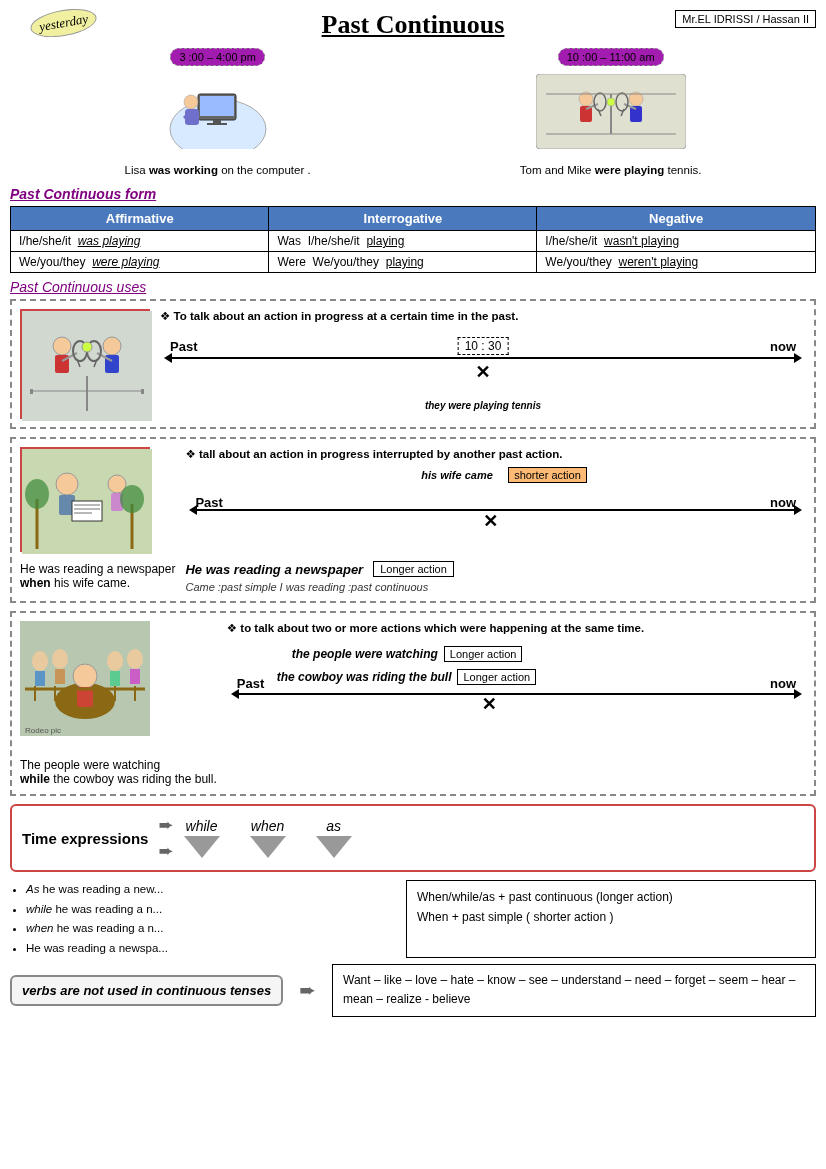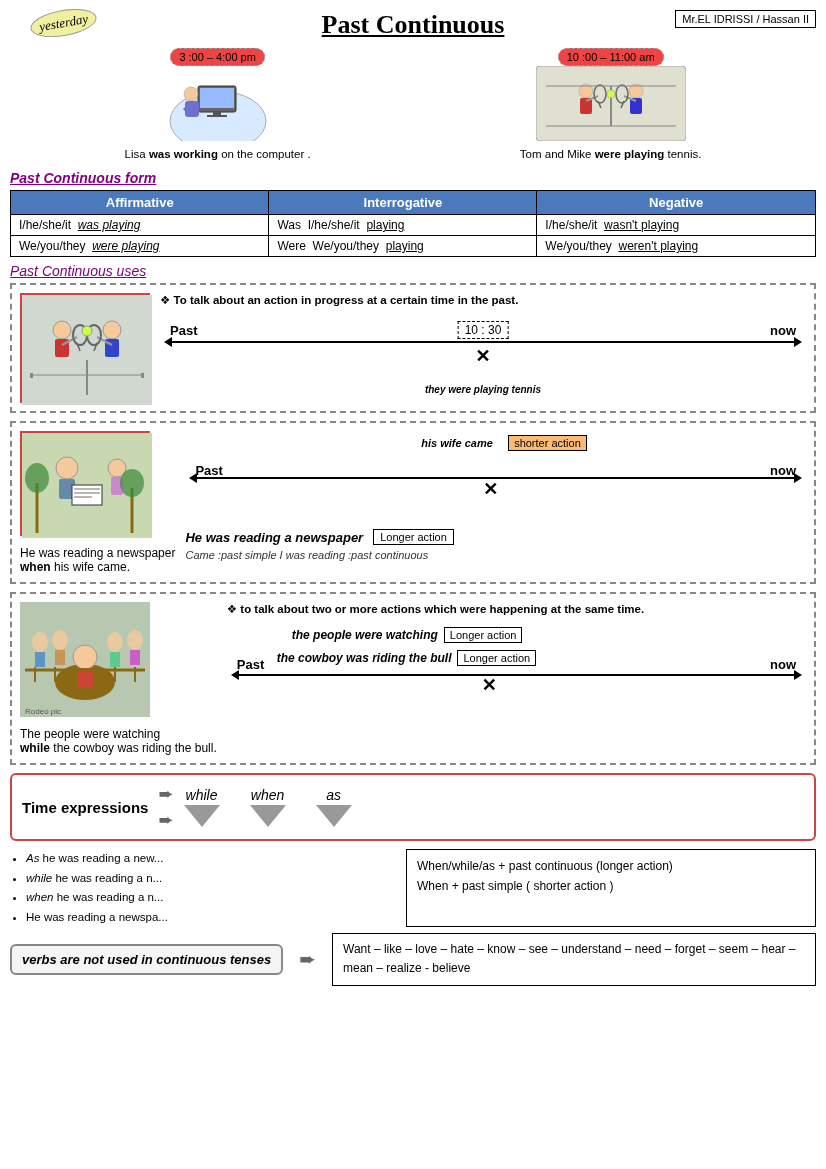--- a/index.html
+++ b/index.html
@@ -53,31 +53,31 @@
       justify-content: space-around;
       align-items: flex-end;
       margin-bottom: 10px;
       padding: 0 10px;
     }
     .intro-left, .intro-right {
       text-align: center;
       font-size: 12px;
     }
     .thought-bubble {
-      background: #ef4444;
+      background: #a21caf;
       border: 1px dashed #999;
       border-radius: 12px;
       padding: 2px 8px;
       font-size: 11px;
-      margin-bottom: 0;
+      margin-bottom: 8px;
       display: inline-block;
     }
     .intro-caption {
       font-size: 11.5px;
-      margin-top: 4px;
+      margin-top: 12px;
     }
     .intro-caption b { font-weight: bold; }
 
     
     .section-title {
       font-size: 14px;
       font-weight: bold;
       color: purple;
       text-decoration: underline;
       margin: 6px 0 4px 0;
@@ -444,20 +444,23 @@
         <line x1="110" y1="100" x2="110" y2="55" stroke="#8B6914" stroke-width="3"></line>
         <ellipse cx="110" cy="50" rx="12" ry="14" fill="#3a8a3a" opacity="0.7"></ellipse>
       </svg>
     </div>
     <div class="caption-text">
       He was reading a newspaper<br>
       <b>when</b> his wife came.
     </div>
   </div>
   <div class="use-content">
+    <div class="use-rule">
+      ❖ <b>tall about an action in progress interrupted by another past action.</b>
+    </div>
 
     <div style="position:relative; height:90px; margin:4px 0;">
       <span style="position:absolute; left:10px; top:28px; font-weight:bold; font-size:13px;">Past</span>
       <span style="position:absolute; right:10px; top:28px; font-weight:bold; font-size:13px;">now</span>
 
       <div style="position:absolute; left:38%; top:2px; font-size:11px; font-style:italic; font-weight:bold; white-space:nowrap;">his wife came</div>
 
       <div style="position:absolute; left:52%; top:0px; border:1px solid #000; padding:1px 5px; font-size:11px; background:#fdba74; white-space:nowrap;">shorter action</div>
 
       <div style="position:absolute; top:42px; left:10px; right:10px; height:2px; background:#000;">
@@ -469,21 +472,21 @@
     </div>
     <div style="display:flex; align-items:center; gap:6px; margin-top:2px;">
       <span style="font-size:13px; font-weight:bold; font-style:italic;">He was reading a newspaper</span>
       <span class="action-box">Longer action</span>
     </div>
     <div class="note-text" style="margin-top:4px;">Came :past simple  I was reading :past continuous</div>
   </div>
 </div>
 
 <div class="use-box">
-  <div style="display:flex; flex-direction:column; align-items:flex-start; gap:6px;">
+  <div style="display:flex; flex-direction:column; align-items:flex-start; gap:18px;">
     <div class="use3-img">
       <svg width="130" height="115" viewBox="0 0 130 115">
         <rect width="130" height="115" fill="#b8c8b0"></rect>
 
         <ellipse cx="65" cy="80" rx="30" ry="18" fill="#8B6914"></ellipse>
         <circle cx="65" cy="55" r="12" fill="#f5c99a" stroke="#999"></circle>
         <rect x="57" y="66" width="16" height="20" rx="2" fill="#cc4433"></rect>
 
         <ellipse cx="20" cy="40" rx="8" ry="10" fill="#f5c99a" opacity="0.8"></ellipse>
         <rect x="15" y="50" width="10" height="15" fill="#4488cc" opacity="0.8"></rect>

